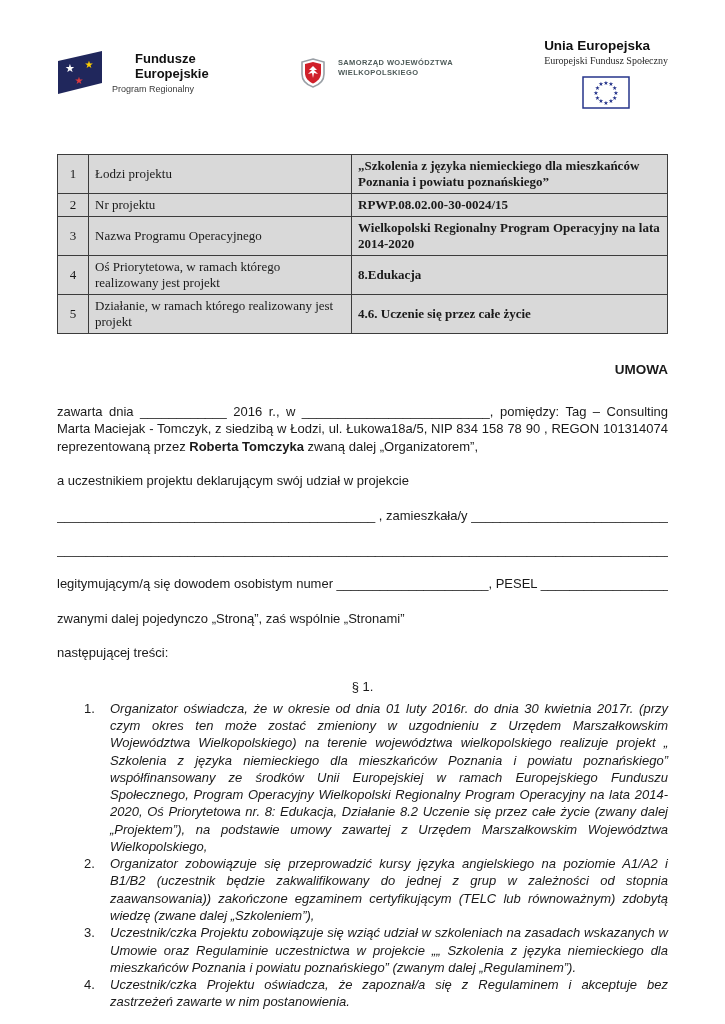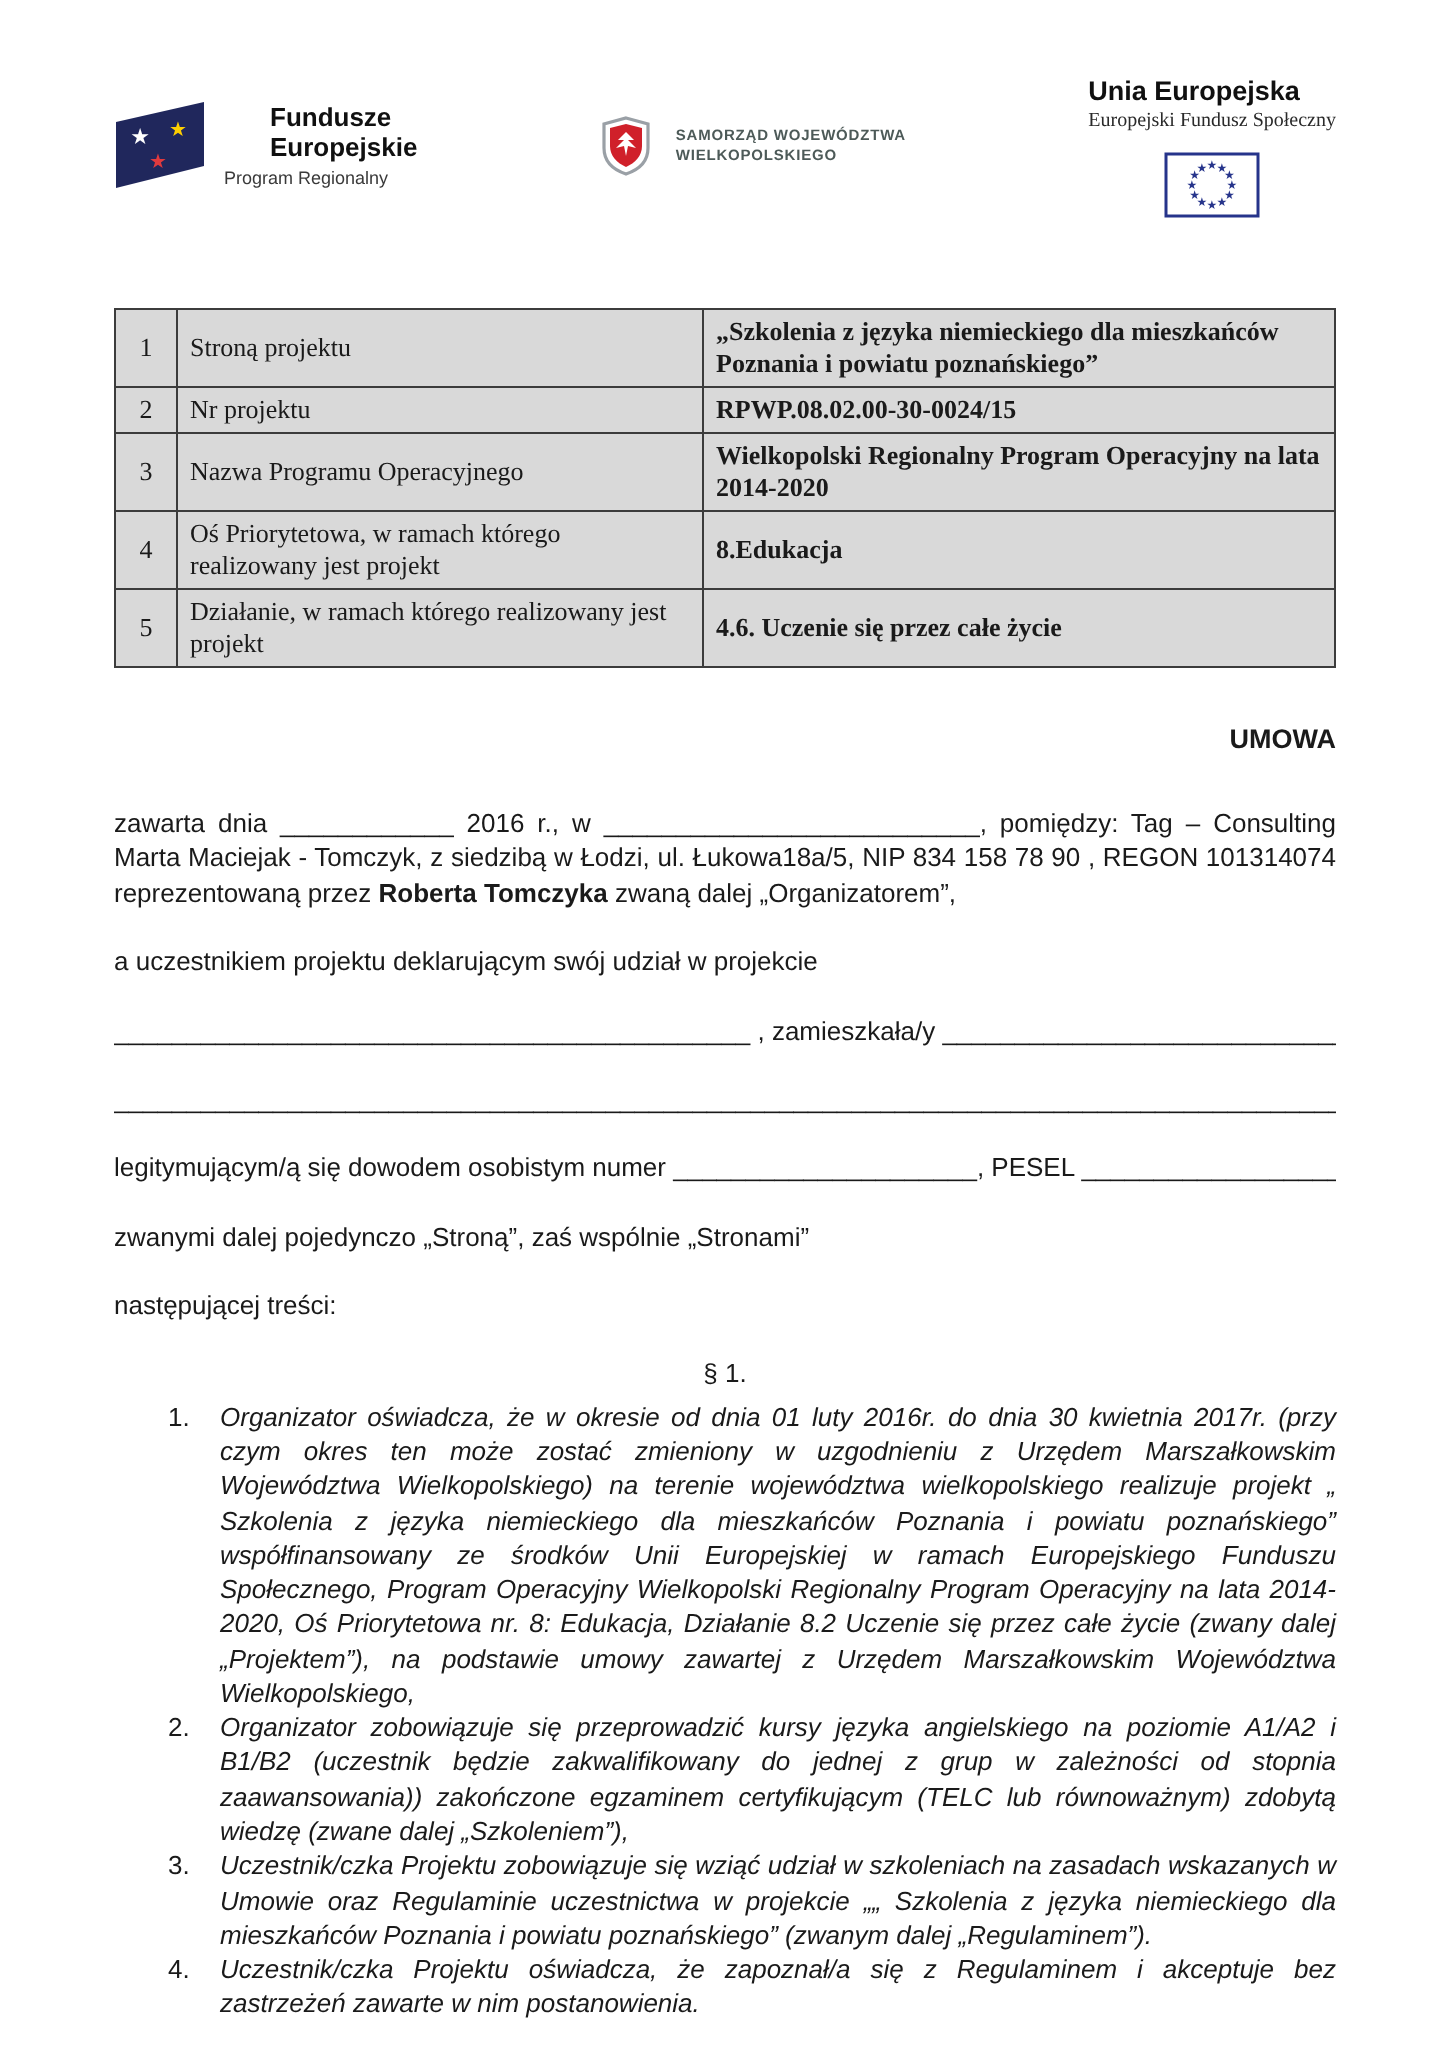--- a/index.html
+++ b/index.html
@@ -6,21 +6,21 @@
   .page{
     width:725px;min-height:1024px;background:#ffffff;margin:0 auto;
     box-sizing:border-box;padding:42px 57px 30px 57px;
     font-family:"Liberation Sans",sans-serif;color:#1a1a1a;
   }
   
   .logo-bar{display:flex;justify-content:space-between;align-items:center;height:62px;margin-bottom:50px;}
   .fe-logo{display:flex;align-items:center;gap:9px;}
   .fe-text .t1{font-weight:bold;font-size:13px;line-height:1.08;color:#101010;margin-left:23px;}
   .fe-text .t2{font-size:9px;color:#3a3a3a;margin-top:3px;}
-  .wlkp-logo{display:flex;align-items:center;gap:12px;}
+  .wlkp-logo{display:flex;align-items:flex-start;gap:12px;}
   .wlkp-text{font-size:7.5px;font-weight:bold;letter-spacing:.4px;color:#4d5a58;line-height:1.35;}
   .eu-logo{display:flex;align-items:center;gap:10px;flex-direction:column;}
   .eu-text{text-align:left;}
   .eu-text .t1{font-weight:bold;font-size:13.5px;color:#101010;}
   .eu-text .t2{font-size:10px;color:#2a2a2a;margin-top:2px;font-family:Liberation Serif, serif;}
   
   table.info{border-collapse:collapse;width:100%;font-family:"Liberation Serif",serif;font-size:13px;margin-bottom:28px;}
   table.info td{border:1px solid #3c3c3c;background:#d9d9d9;padding:3px 6px;vertical-align:middle;}
   table.info td.num{width:18px;text-align:center;}
   table.info td.lbl{width:250px;}
@@ -93,21 +93,21 @@
           </g>
       </svg>
     </div>
 
   </div>
 
   <table class="info">
     <tbody>
         <tr>
       <td class="num">1</td>
-      <td class="lbl">Stroną projektu</td>
+      <td class="lbl">Łodzi projektu</td>
       <td class="val">„Szkolenia z języka niemieckiego dla mieszkańców Poznania i powiatu poznańskiego”</td>
     </tr>
     <tr>
       <td class="num">2</td>
       <td class="lbl">Nr projektu</td>
       <td class="val">RPWP.08.02.00-30-0024/15</td>
     </tr>
     <tr>
       <td class="num">3</td>
       <td class="lbl">Nazwa Programu Operacyjnego</td>

